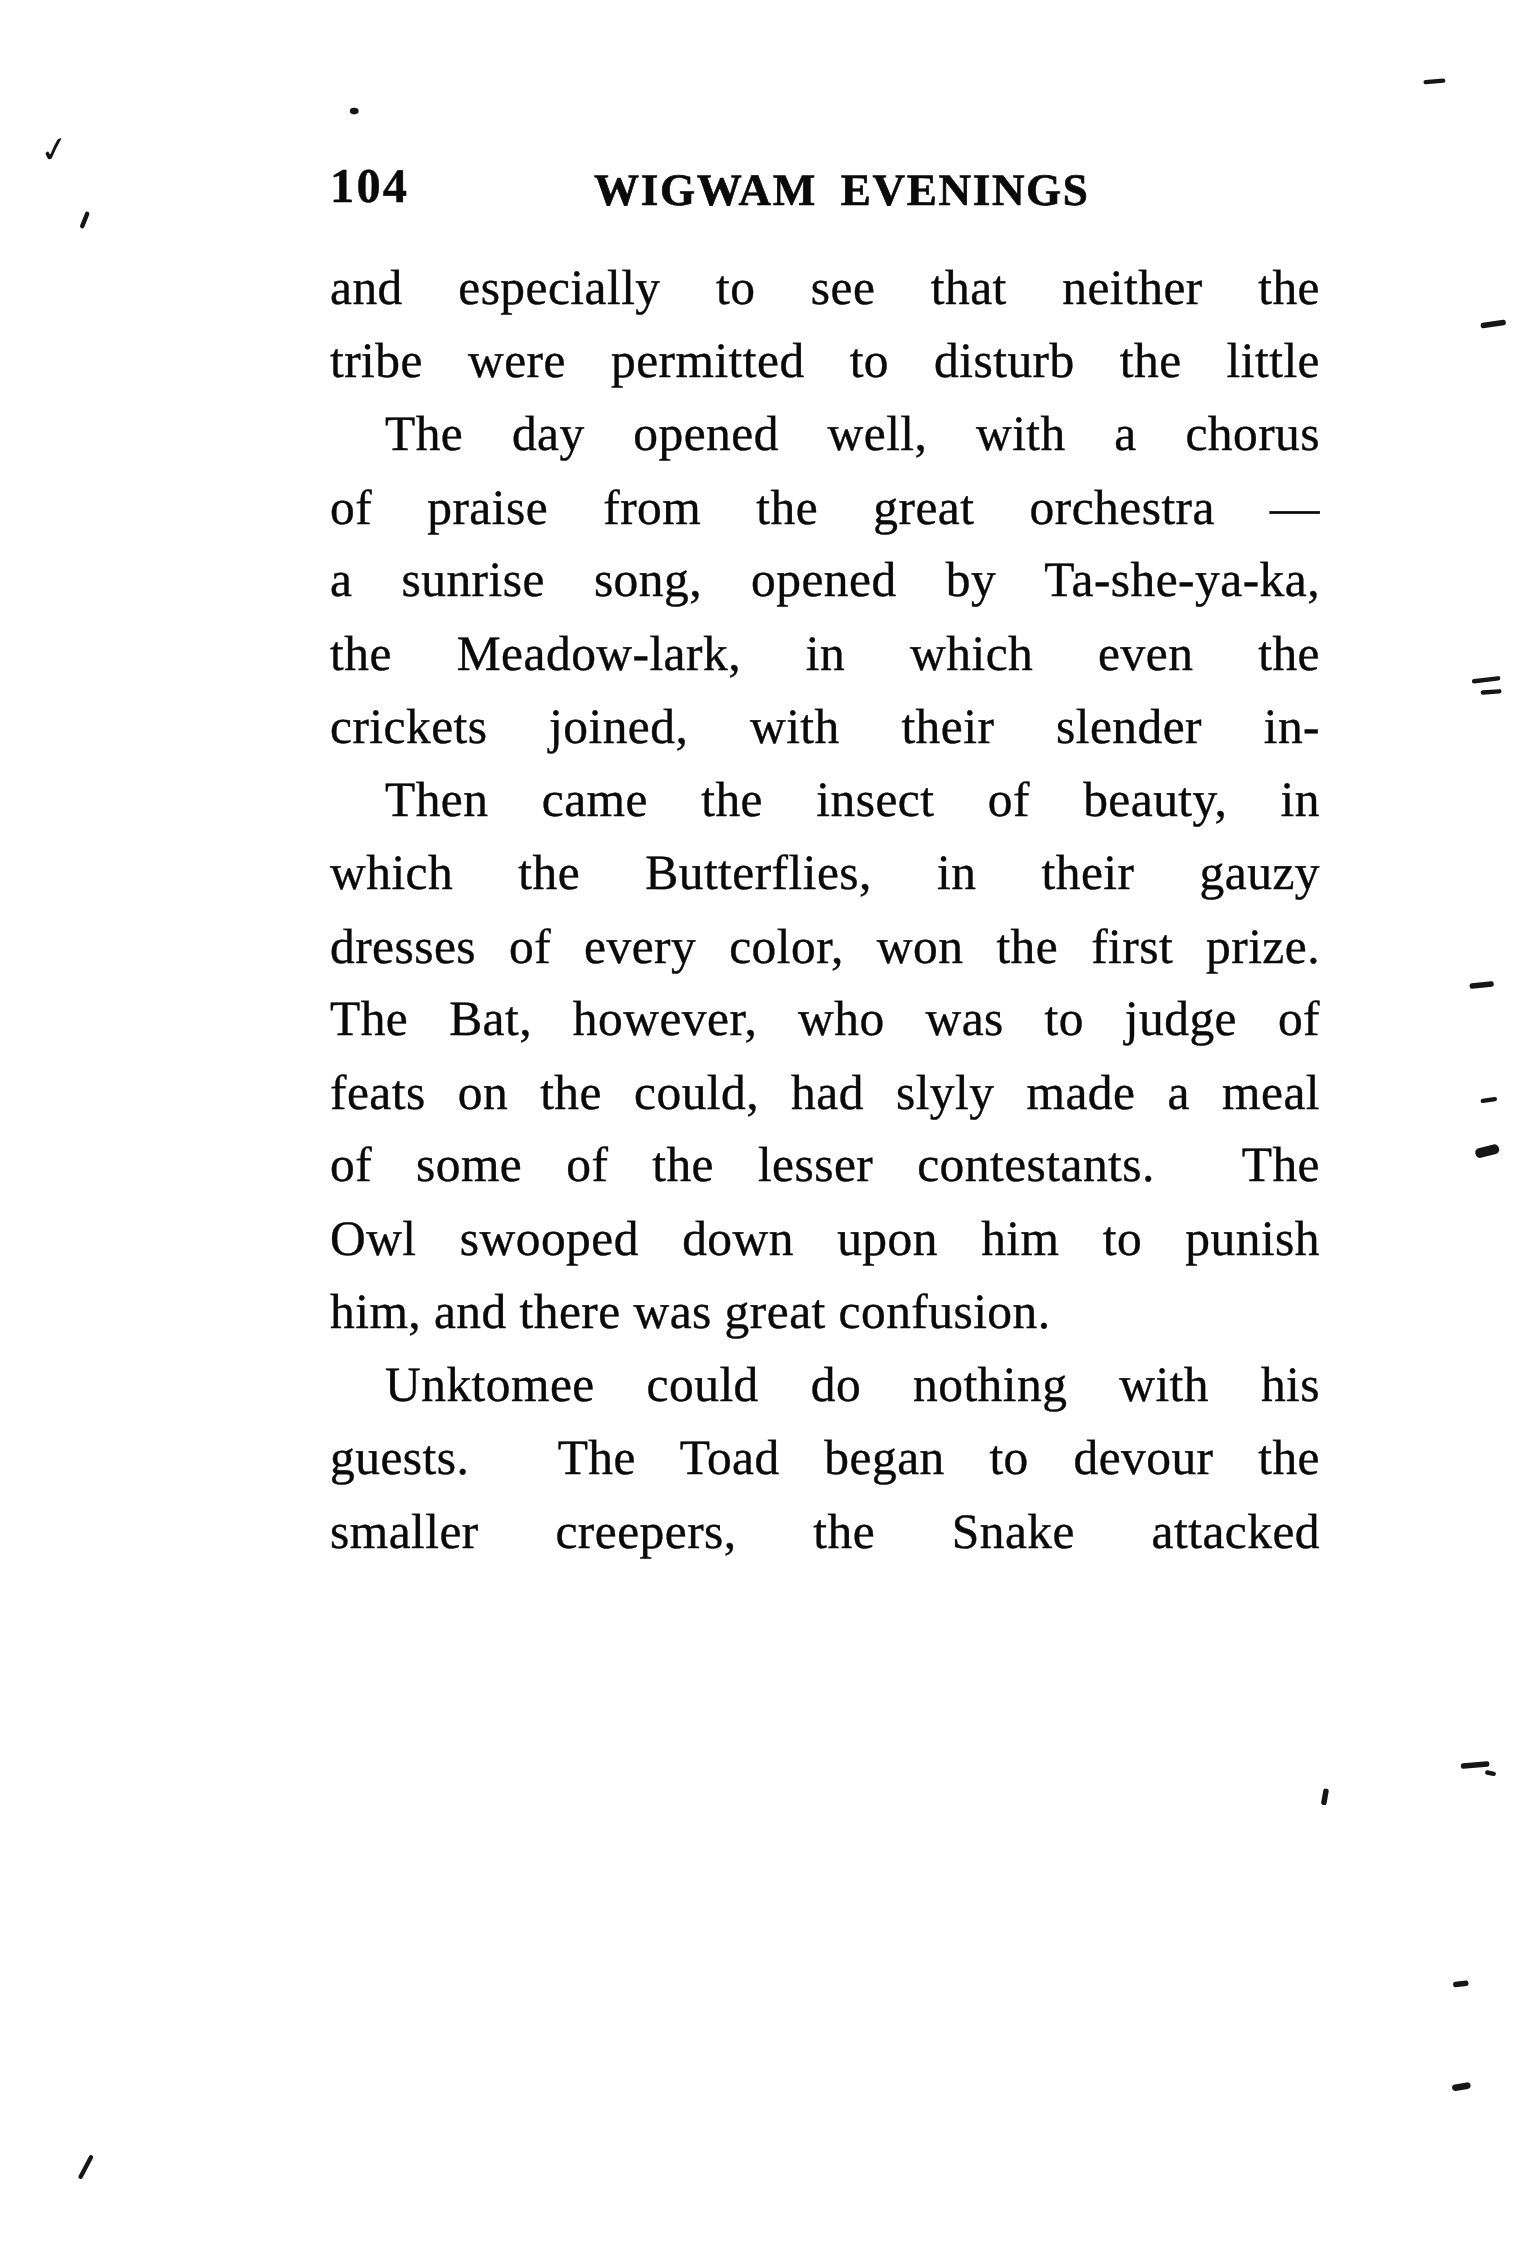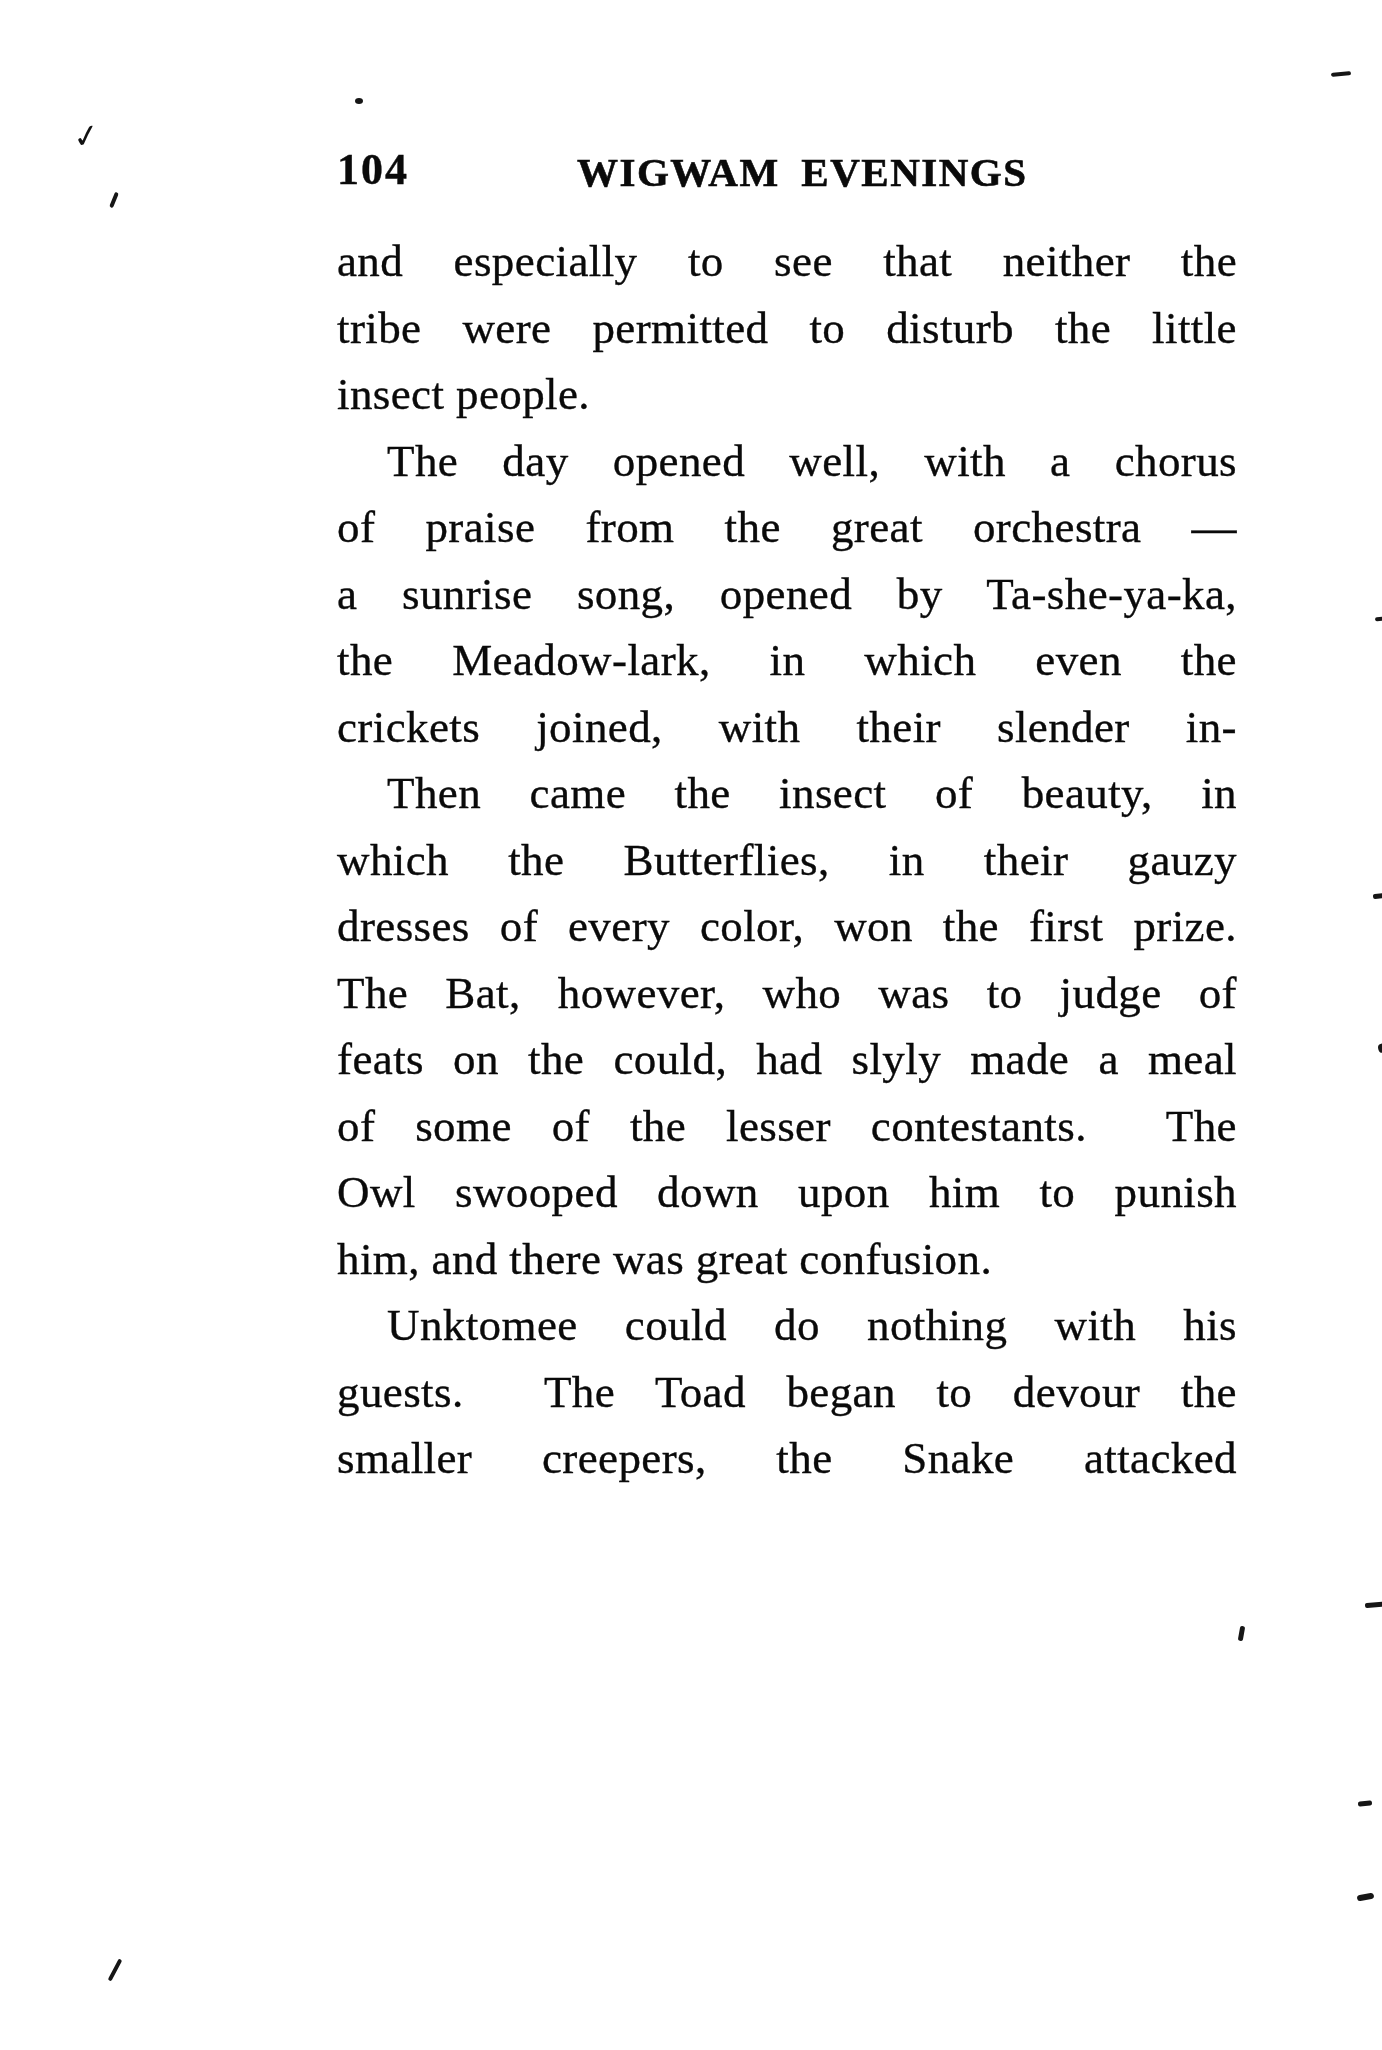--- a/index.html
+++ b/index.html
@@ -4,21 +4,21 @@
 <style>
   html,body{margin:0;padding:0;}
   body{
     width:1382px;height:2050px;
     background:#ffffff;
     position:relative;
     overflow:hidden;
     font-family:"Liberation Serif","DejaVu Serif",serif;
     color:#0a0a0a;
   }
-  .page{position:absolute;inset:0;margin-left:37px;}
+  .page{position:absolute;inset:0;}
   
   .folio{
     position:absolute;left:300px;top:148px;
     font-size:44px;font-weight:bold;line-height:1;
     letter-spacing:2px;
     -webkit-text-stroke:0.4px #0a0a0a;
   }
   .head-title{
     position:absolute;left:540px;top:152px;
     font-size:41px;font-weight:bold;line-height:1;
@@ -48,21 +48,20 @@
 <body>
 
 <div class="page">
 
   <div class="folio">104</div>
   <div class="head-title">WIGWAM EVENINGS</div>
 
   <div class="textblock">
     <div class="line">and especially to see that neither the</div>
     <div class="line">tribe were permitted to disturb the little</div>
-    <div class="line short">insect people.</div>
     <div class="line indent">The day opened well, with a chorus</div>
     <div class="line">of praise from the great orchestra —</div>
     <div class="line">a sunrise song, opened by Ta-she-ya-ka,</div>
     <div class="line">the Meadow-lark, in which even the</div>
     <div class="line">crickets joined, with their slender in-</div>
     <div class="line indent">Then came the insect of beauty, in</div>
     <div class="line">which the Butterflies, in their gauzy</div>
     <div class="line">dresses of every color, won the first prize.</div>
     <div class="line">The Bat, however, who was to judge of</div>
     <div class="line">feats on the could, had slyly made a meal</div>

